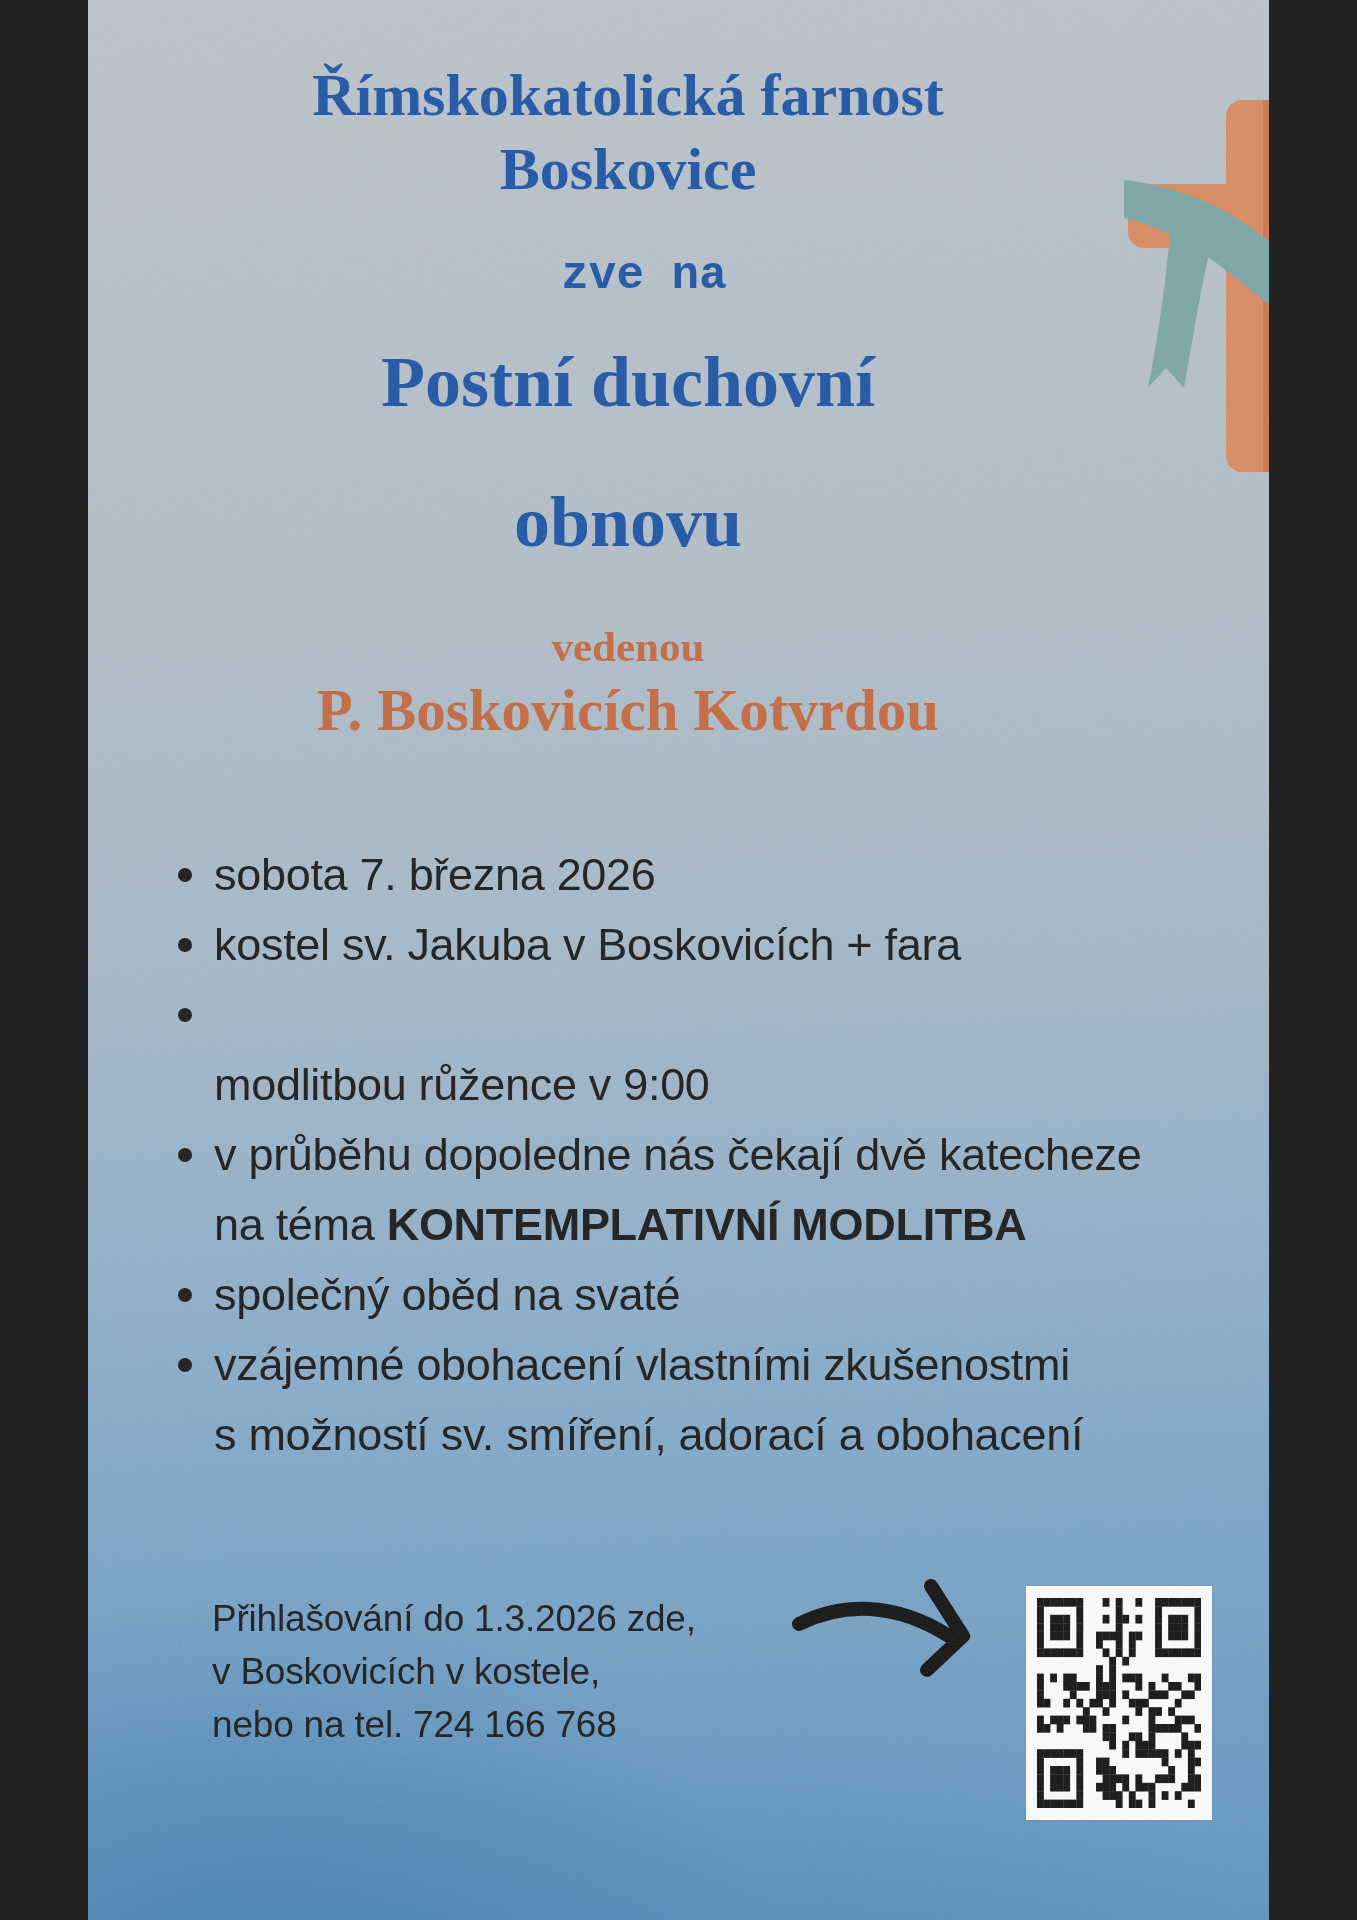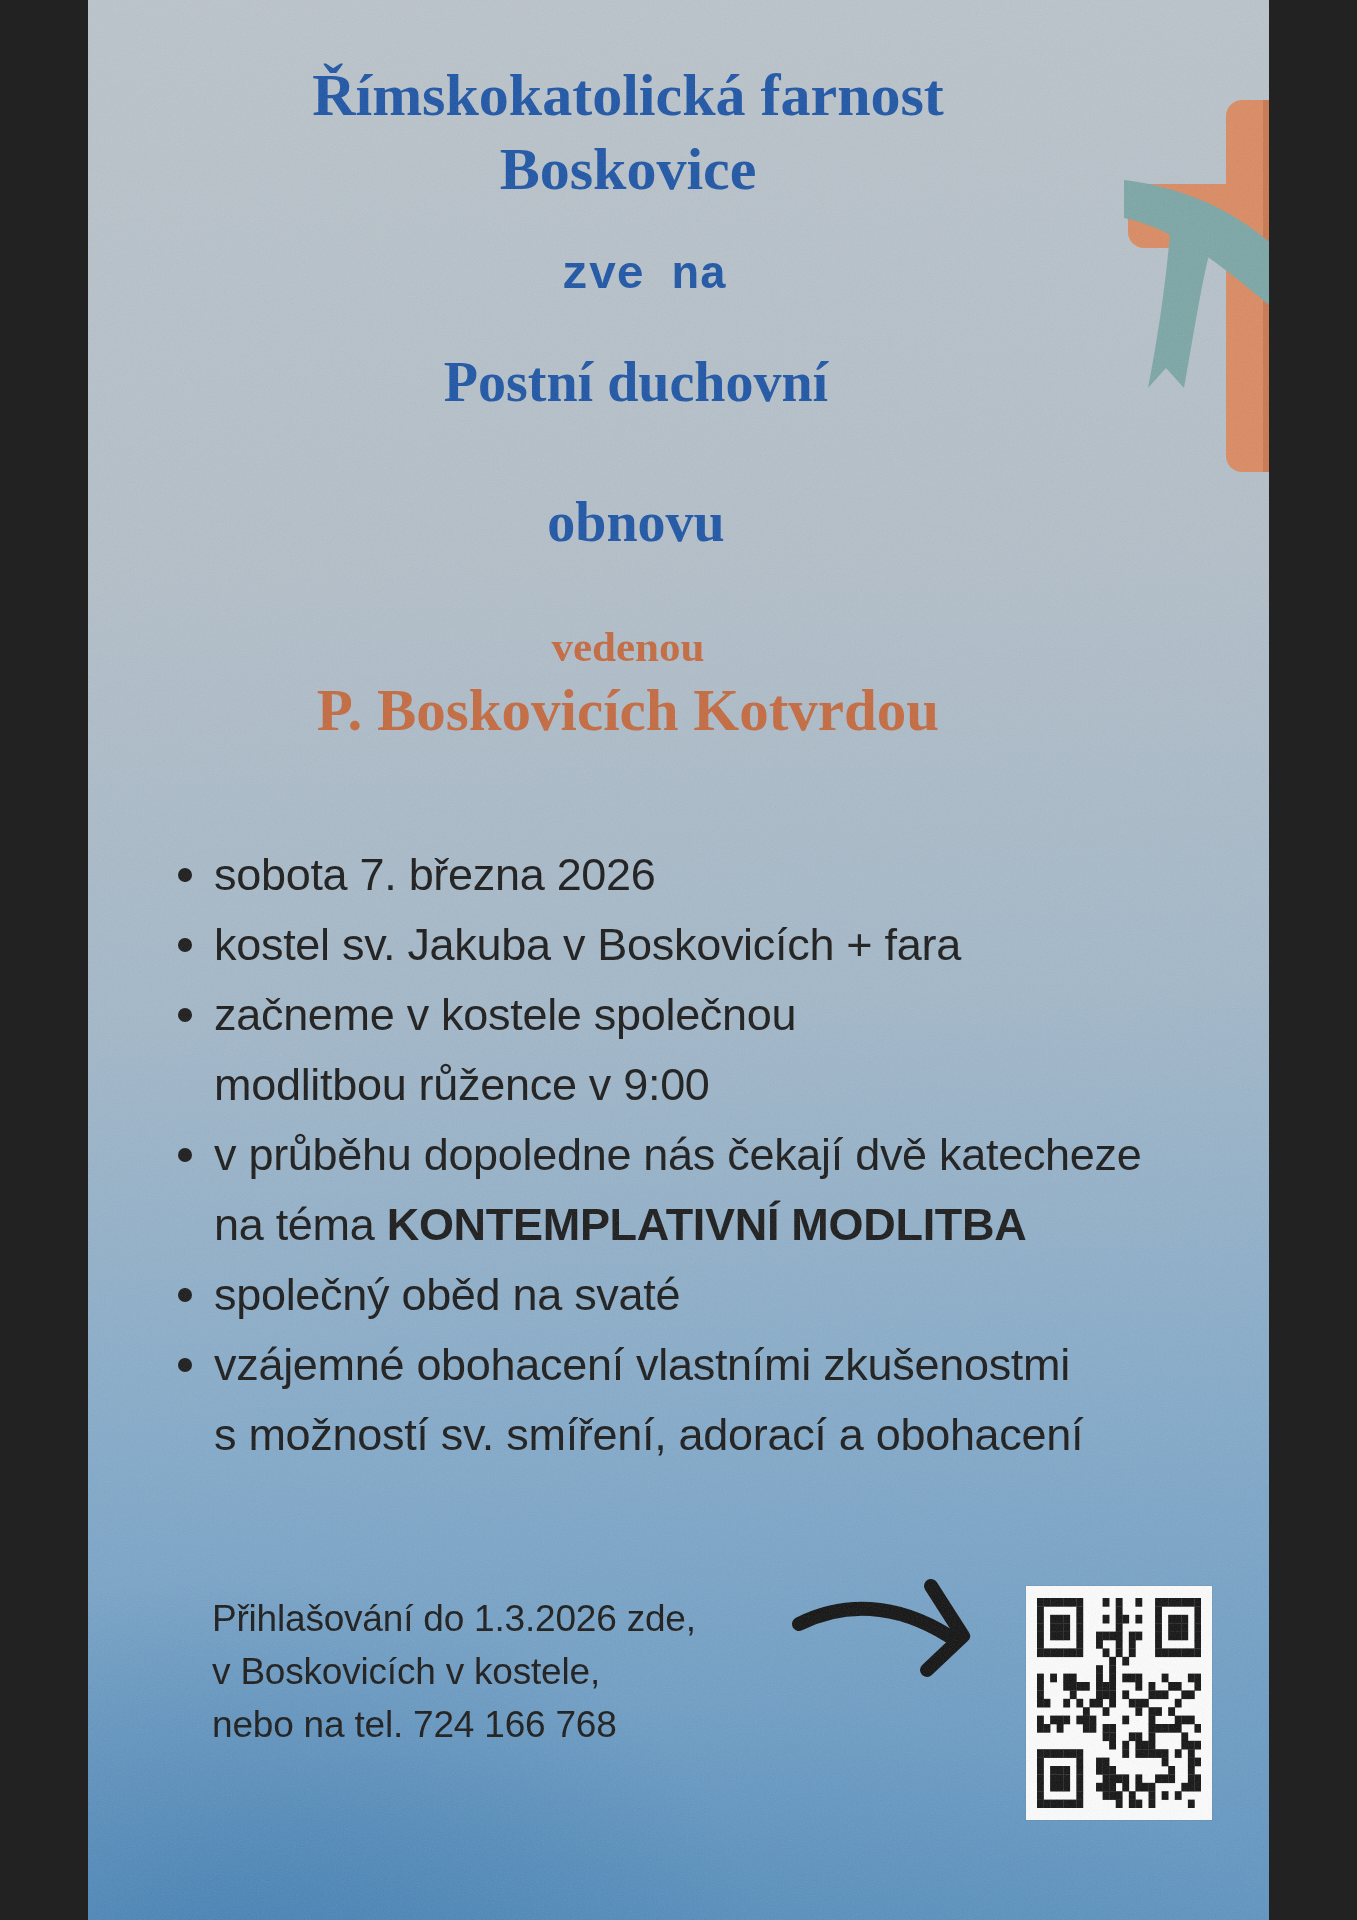--- a/index.html
+++ b/index.html
@@ -21,23 +21,23 @@
     position:absolute;left:0;top:58px;width:100%;
     font-family:"Liberation Serif", serif;font-weight:700;
     font-size:60px;line-height:74px;color:#1c54a5;
   }
   .invite{
     position:absolute;left:16px;top:250px;width:100%;
     font-family:Liberation Mono, monospace;font-weight:700;
     font-size:46px;color:#1c54a5;
   }
   .event-title{
-    position:absolute;left:8px;top:312px;width:100%;
+    position:absolute;left:0;top:312px;width:100%;
     font-family:"Liberation Serif", serif;font-weight:700;
-    font-size:56px;line-height:140px;color:#1c54a5;
+    font-size:72px;line-height:140px;color:#1c54a5;
   }
   .lead{
     position:absolute;left:0;top:622px;width:100%;
     font-family:"Liberation Serif", serif;font-weight:700;
     font-size:43px;color:#c4693e;
   }
   .speaker{
     position:absolute;left:0;top:676px;width:100%;
     font-family:"Liberation Serif", serif;font-weight:700;
     font-size:59px;color:#c4693e;
@@ -94,21 +94,21 @@
       <path d="M46,138 C 42,182 36,230 24,292 L 42,272 L 60,292 C 70,236 78,184 88,146 Z" fill="#7ba6a6"></path>
 
       <path d="M0,84 C 50,90 95,108 130,134 C 170,164 212,200 240,228 L 256,246 L 234,256 L 250,278
                C 210,258 170,230 134,200 C 98,170 50,132 0,122 Z" fill="#7ba6a6"></path>
     </svg>
   </div>
 
   <div class="bullets">
       <div class="b-line"><span class="dot"></span><span>sobota 7. března 2026</span></div>
       <div class="b-line"><span class="dot"></span><span>kostel sv. Jakuba v Boskovicích + fara</span></div>
-      <div class="b-line"><span class="dot"></span><span>začneme v kostele společnou</span></div>
+      <div class="b-line"><span class="dot"></span></div>
       <div class="b-line"><span>modlitbou růžence v 9:00</span></div>
       <div class="b-line"><span class="dot"></span><span>v průběhu dopoledne nás čekají dvě katecheze</span></div>
       <div class="b-line"><span>na téma </span><b>KONTEMPLATIVNÍ MODLITBA</b></div>
       <div class="b-line"><span class="dot"></span><span>společný oběd na svaté</span></div>
       <div class="b-line"><span class="dot"></span><span>vzájemné obohacení vlastními zkušenostmi</span></div>
       <div class="b-line"><span>s možností sv. smíření, adorací a obohacení</span></div>
     </div>
 
   <div class="signup">
     <div>Přihlašování do 1.3.2026 zde,</div>

